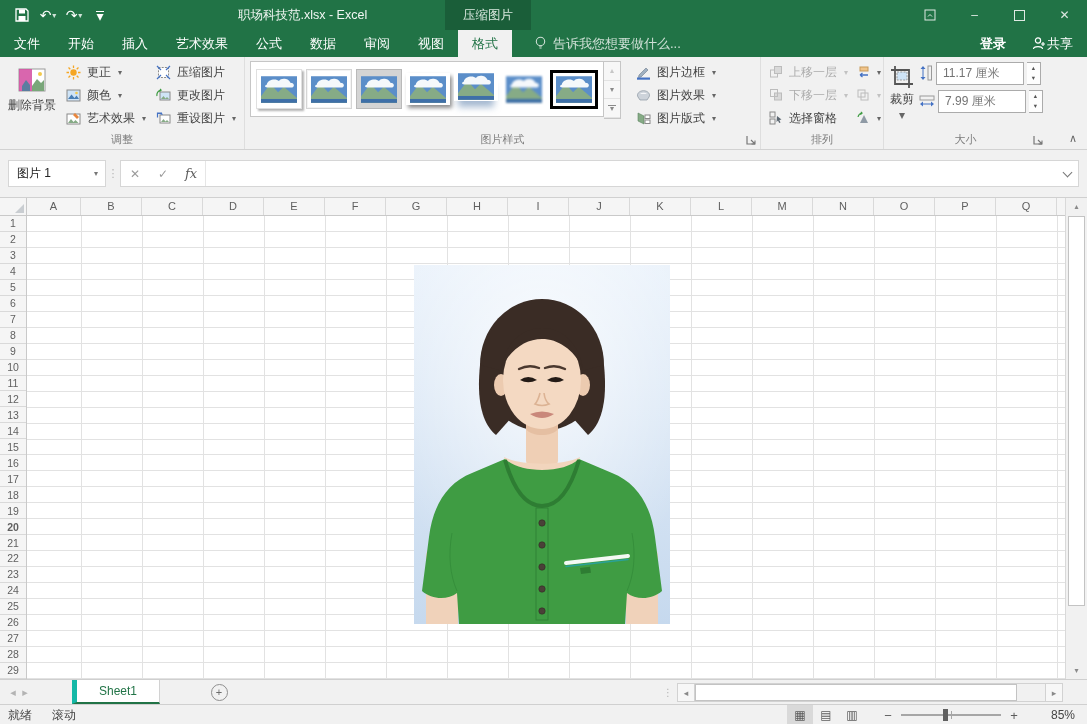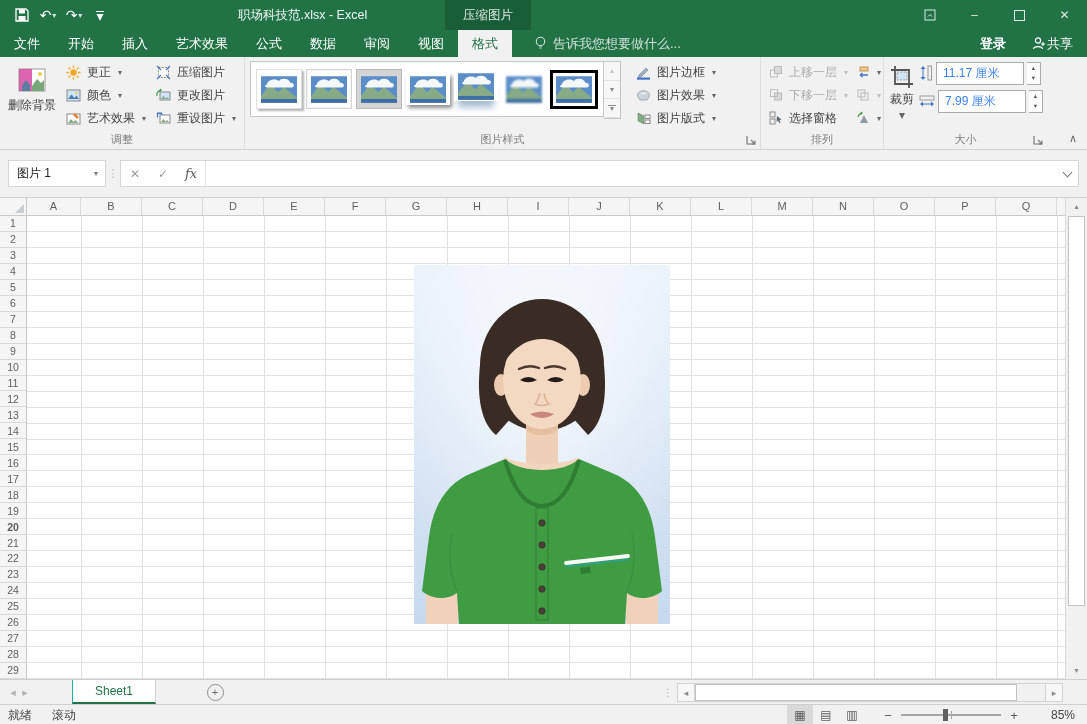--- a/index.html
+++ b/index.html
@@ -55,21 +55,21 @@
   .style-thumb.reflection{height:30px;margin-top:-6px;box-shadow:0 10px 7px -4px rgba(90,125,170,.55);}
   .style-thumb.soft-edge .thumb-art{filter:blur(1.2px);}
   .style-thumb.frame-black{border:3px solid #000;height:33px;width:42px;}
   .gal-scroll{width:16px;height:56px;border:1px solid #c6c6c6;border-left:none;background:#f7f7f7;display:flex;flex-direction:column;}
   .gal-scroll div{flex:1;display:flex;align-items:center;justify-content:center;font-size:8px;color:#8a8a8a;border-bottom:1px solid #e3e3e3;}
   .gal-more{flex-direction:column;line-height:4px;}
   .gal-more .bar{width:8px;border-top:1px solid #8a8a8a;margin-bottom:1px;}
 
   
   .sizefield{display:flex;align-items:center;gap:3px;height:24px;}
-  .spinbox{width:80px;height:21px;background:#fff;border:1px solid #ababab;display:flex;align-items:center;padding-left:6px;font-size:12px;color:#3b82f6;}
+  .spinbox{width:80px;height:21px;background:#fff;border:1px solid #ababab;display:flex;align-items:center;padding-left:6px;font-size:12px;color:#737373;}
   .spinner{display:flex;flex-direction:column;width:13px;height:21px;border:1px solid #ababab;border-left:none;background:#fdfdfd;}
   .spinner span{flex:1;display:flex;align-items:center;justify-content:center;font-size:6.5px;color:#555;}
 
   
   .formula-row{height:47px;background:#f1f1f1;display:flex;align-items:center;padding:0 8px;position:relative;}
   .namebox{width:96px;height:25px;background:#fff;border:1px solid #d6d6d6;display:flex;align-items:center;}
   .namebox .nb-text{flex:1;padding-left:8px;font-size:12px;color:#222;}
   .namebox .nb-dd{width:18px;text-align:center;font-size:8px;color:#777;}
   .fr-dots{width:14px;text-align:center;color:#b5b5b5;font-size:11px;letter-spacing:0;}
   .fbar{flex:1;height:25px;background:#fff;border:1px solid #d6d6d6;display:flex;align-items:center;}
@@ -94,21 +94,21 @@
     background-position:-6px 0, 0 0;}
   .photo{position:absolute;left:387px;top:49px;width:256px;height:359px;}
   .photo svg{display:block;width:100%;height:100%;}
   .vscroll{position:absolute;right:0;top:0;width:22px;bottom:0;background:#f1f1f1;border-left:1px solid #d9d9d9;box-sizing:border-box;display:flex;flex-direction:column;align-items:stretch;}
   .vs-btn{height:17px;display:flex;align-items:center;justify-content:center;font-size:8px;color:#8a8a8a;}
   .vs-thumb{flex:none;height:388px;margin:1px 2px;background:#fff;border:1px solid #c3c3c3;}
 
   
   .sheetbar{height:25px;background:#f1f1f1;display:flex;align-items:stretch;border-top:1px solid #cfcfcf;box-sizing:border-box;position:relative;}
   .sh-nav{width:26px;display:flex;align-items:center;justify-content:center;color:#b3b3b3;font-size:11px;}
-  .sheet-tab{background:#fff;border-right:1px solid #d2d2d2;border-left:1px solid #14b8a6;border-bottom:2px solid #217346;color:#217346;padding:0 22px;display:flex;align-items:center;font-size:12px;box-sizing:border-box;margin-left:34px;}
+  .sheet-tab{background:#fff;border-right:1px solid #d2d2d2;border-left:5px solid #14b8a6;border-bottom:2px solid #217346;color:#217346;padding:0 22px;display:flex;align-items:center;font-size:12px;box-sizing:border-box;margin-left:34px;}
   .add-sheet{width:30px;display:flex;align-items:center;justify-content:center;}
   .add-sheet .circ{width:15px;height:15px;border:1px solid #8f8f8f;border-radius:50%;display:flex;align-items:center;justify-content:center;font-size:11px;color:#6b6b6b;line-height:1;}
   .hscroll{position:absolute;right:24px;top:3px;width:400px;height:19px;display:flex;align-items:center;}
   .hs-dots{color:#b5b5b5;font-size:10px;margin-right:4px;}
   .hs-btn{width:18px;height:19px;background:#f7f7f7;border:1px solid #d2d2d2;display:flex;align-items:center;justify-content:center;font-size:9px;color:#8a8a8a;box-sizing:border-box;}
   .hs-track{flex:1;height:19px;border-top:1px solid #d2d2d2;border-bottom:1px solid #d2d2d2;background:#f1f1f1;box-sizing:border-box;}
   .hs-thumb{height:17px;width:92%;background:#fff;border:1px solid #c3c3c3;box-sizing:border-box;}
 
   
   .statusbar{height:21px;background:#f1f1f1;border-top:1px solid #d0d0d0;box-sizing:border-box;display:flex;align-items:center;padding-left:8px;font-size:12px;color:#444;}

